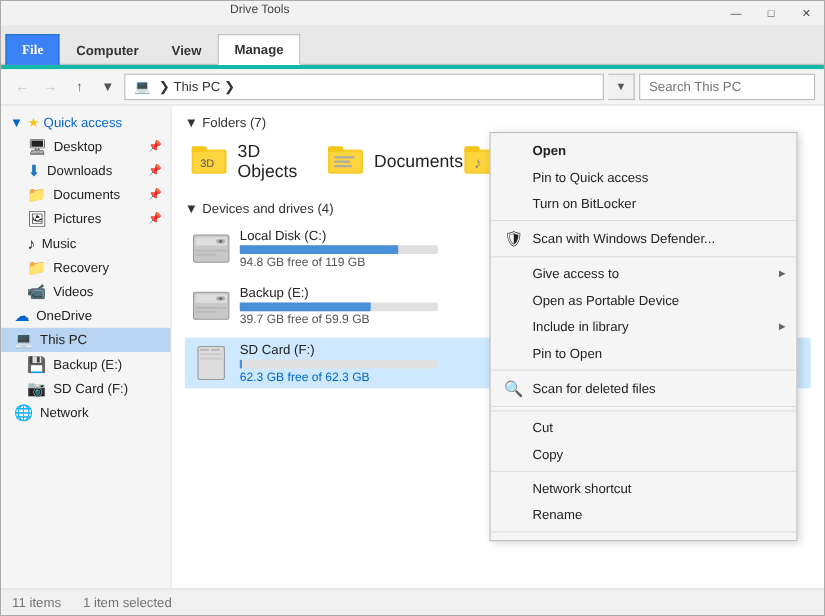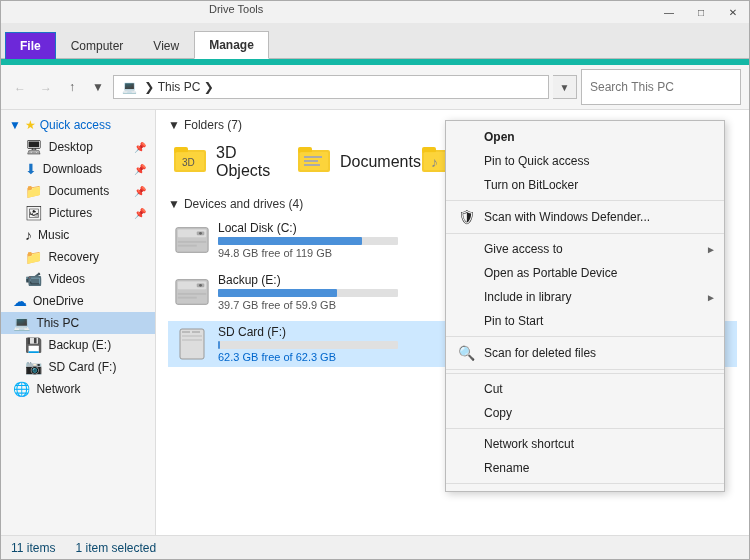--- a/index.html
+++ b/index.html
@@ -19,21 +19,21 @@
       height: 560px;
       background: #fff;
       border: 1px solid #aaa;
       display: flex;
       flex-direction: column;
     }
 
     
     .ribbon {
       background: #f2f2f2;
-      border-bottom: 6px solid #14b8a6;
+      border-bottom: 4px solid #14b8a6;
     }
 
     .ribbon-tabs {
       display: flex;
       align-items: flex-end;
       padding: 0 4px;
       background: #e8e8e8;
       border-bottom: 1px solid #bbb;
       height: 36px;
     }
@@ -41,27 +41,29 @@
     .ribbon-tab {
       padding: 6px 14px;
       font-size: 12px;
       cursor: pointer;
       border: 1px solid transparent;
       border-bottom: none;
       position: relative;
       top: 1px;
       background: transparent;
       color: #333;
+      font-weight: bold;
     }
 
     .ribbon-tab.file-tab {
-      background: #6d28d9;
+      background: #3b82f6;
       color: #fff;
       border-color: #1a73c5;
       font-weight: bold;
+      font-family: Liberation Serif, serif;
     }
 
     .ribbon-tab.manage-tab {
       background: #fff;
       border: 1px solid #bbb;
       border-bottom: 1px solid #fff;
       font-weight: bold;
     }
 
     .ribbon-top {
@@ -144,21 +146,21 @@
       display: flex;
       align-items: center;
       justify-content: center;
       cursor: pointer;
       font-size: 10px;
       color: #555;
     }
 
     .search-bar {
       width: 160px;
-      height: 36px;
+      height: 24px;
       border: 1px solid #bbb;
       padding: 0 8px;
       font-size: 12px;
       color: #888;
     }
 
     
     .main-area {
       display: flex;
       flex: 1;
@@ -281,21 +283,21 @@
     
     .status-bar {
       height: 24px;
       background: #f0f0f0;
       border-top: 1px solid #ddd;
       display: flex;
       align-items: center;
       padding: 0 10px;
       gap: 20px;
       font-size: 12px;
-      color: #0c4a6e;
+      color: #737373;
     }
 
     
     .context-menu {
       position: absolute;
       top: 120px;
       left: 445px;
       width: 280px;
       background: #f5f5f5;
       border: 1px solid #bbb;
@@ -580,21 +582,21 @@
     <span class="ctx-icon"></span>
     <span>Open as Portable Device</span>
   </div>
   <div class="ctx-item">
     <span class="ctx-icon"></span>
     <span>Include in library</span>
     <span class="arrow">►</span>
   </div>
   <div class="ctx-item">
     <span class="ctx-icon"></span>
-    <span>Pin to Start</span>
+    <span>Pin to Open</span>
   </div>
   <div class="ctx-divider"></div>
   <div class="ctx-item">
     <span class="ctx-icon">🔍</span>
     <span>Scan for deleted files</span>
   </div>
   <div class="ctx-divider"></div>
   <div class="ctx-divider"></div>
   <div class="ctx-item">
     <span class="ctx-icon"></span>

